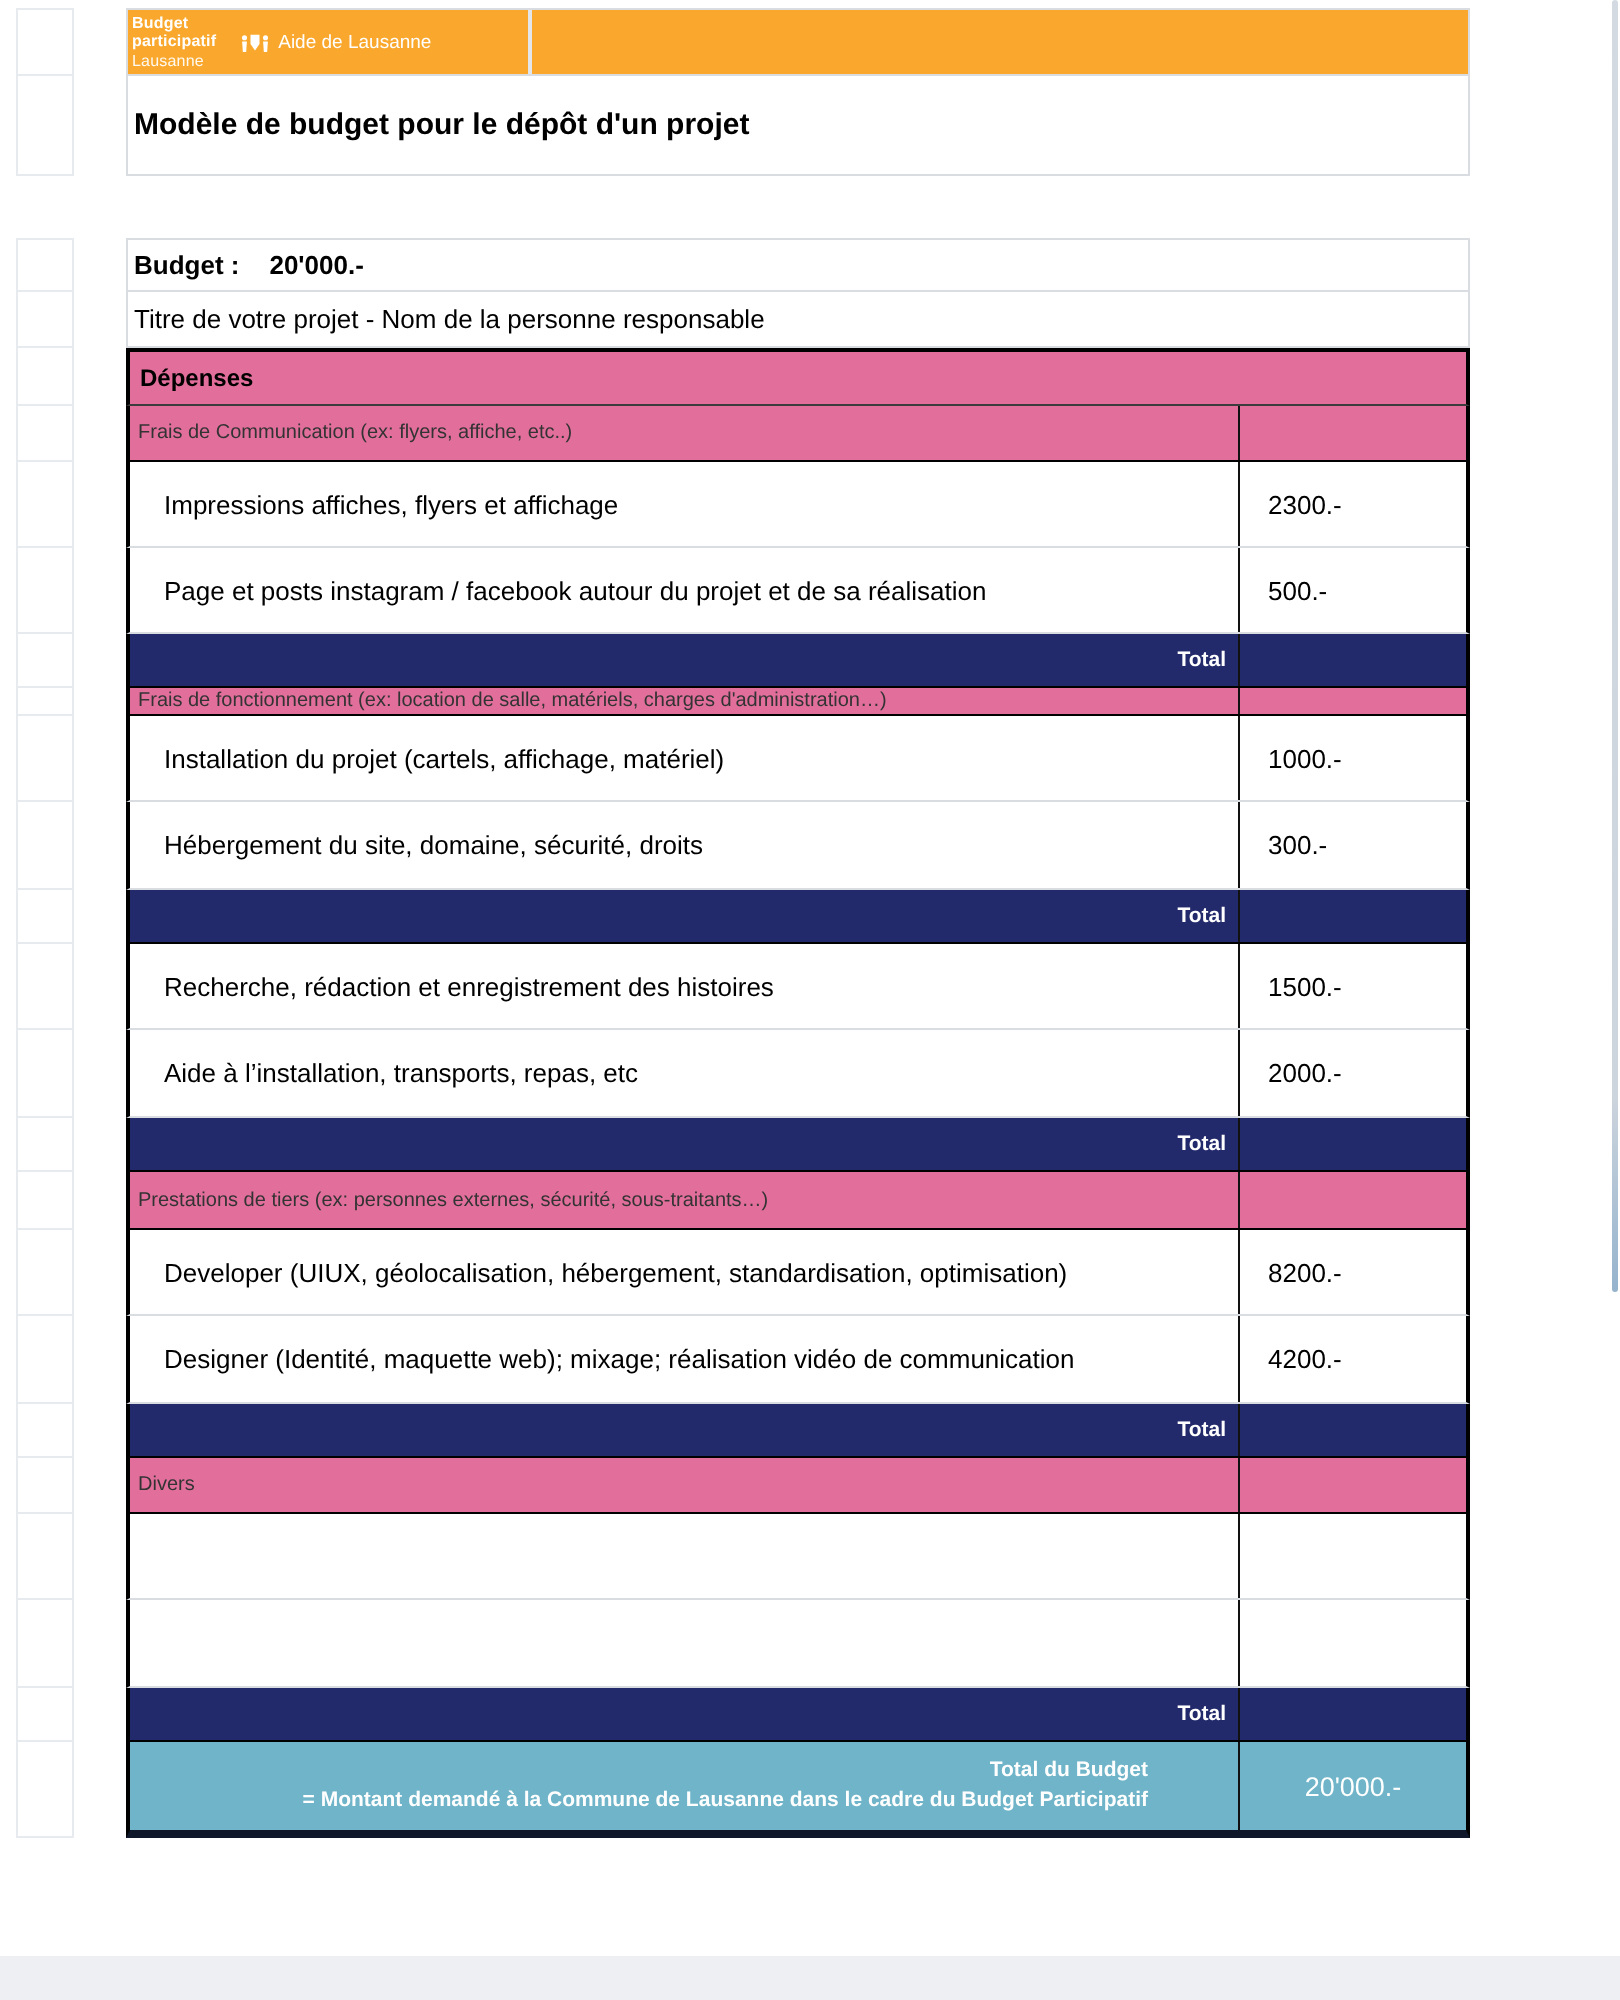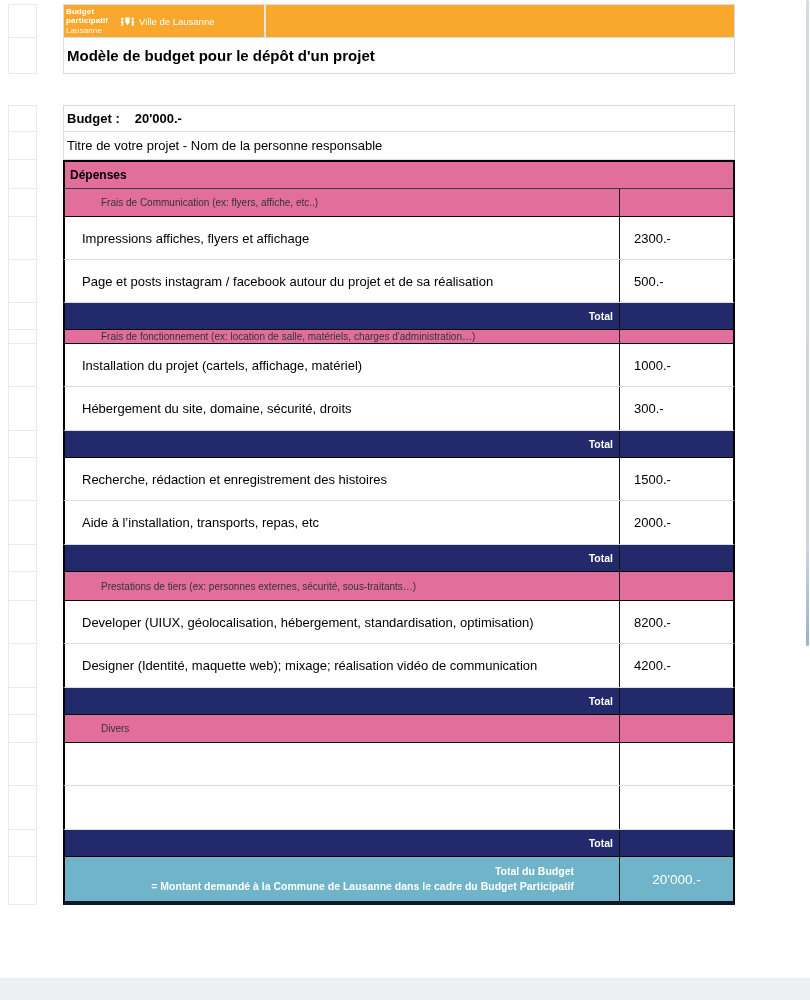--- a/index.html
+++ b/index.html
@@ -31,21 +31,21 @@
   .dep{background:var(--pink);border-bottom:1px solid #3c3c3c;}
   .sec{background:var(--pink);border-bottom:1px solid #000;}
   .item{background:#fff;border-bottom:1px solid var(--grid);}
   .tot{background:var(--navy);border-bottom:1px solid #000;}
   .grand{background:var(--lightblue);}
   .desc{flex:1;display:flex;align-items:center;box-sizing:border-box;min-width:0;}
   .amt{width:114px;flex:none;border-left:1px solid #111;display:flex;align-items:center;box-sizing:border-box;}
   .full{flex:1;display:flex;align-items:center;box-sizing:border-box;}
   
   .dep .full{padding-left:5px;font-size:12px;font-weight:700;color:#000;}
-  .sec .desc{padding-left:4px;font-size:10px;color:#333;margin-left:32px;}
+  .sec .desc{padding-left:4px;font-size:10px;color:#333;}
   .item .desc{padding-left:17px;font-size:13px;color:#000;}
   .item .amt{padding-left:14px;font-size:13px;color:#000;}
   .tot .desc{justify-content:flex-end;padding-right:6px;color:#fff;font-size:10.5px;font-weight:700;margin-left:10px;}
   .grand .desc{flex-direction:column;align-items:flex-end;justify-content:center;padding-right:8px;color:#fff;font-weight:700;font-size:10.5px;line-height:1.4;text-align:right;}
   .grand .amt{justify-content:center;color:#fff;font-size:13.5px;border-left:1px solid #111;}
   
   .orow{background:var(--orange);}
   .oc1{width:202px;flex:none;display:flex;align-items:center;box-sizing:border-box;border-right:2px solid #e2e5e9;padding-left:2px;}
   .oc2{flex:1;}
   .logo{color:#fff;font-size:8px;font-weight:800;line-height:1.15;letter-spacing:.1px;}
@@ -81,28 +81,28 @@
             <div class="l3">Lausanne</div>
           </div>
           <div class="ville">
             <svg width="15" height="11" viewBox="0 0 20 14">
               <circle cx="3" cy="3.5" r="1.7" fill="#fff"></circle>
               <path d="M1.4 6 L4.6 6 L4.1 13 L1.9 13 Z" fill="#fff"></path>
               <path d="M7 1.5 h6 v6.2 l-3 4.3 l-3 -4.3 Z" fill="#fff"></path>
               <circle cx="17" cy="3.5" r="1.7" fill="#fff"></circle>
               <path d="M15.4 6 L18.6 6 L18.1 13 L15.9 13 Z" fill="#fff"></path>
             </svg>
-            <span>Ville de Lausanne</span>
+            <span>Aide de Lausanne</span>
           </div>
         </div>
         <div class="oc2"></div>
       </div>
     </div>
 
-    <div class="r" style="height:36px">
+    <div class="r" style="height:50px">
       <div class="stub"></div>
         <div class="sp"></div>
       <div class="m gm">
         <div class="full titlecell">Modèle de budget pour le dépôt d'un projet</div>
       </div>
     </div>
 
     <div class="r gaprow" style="height:31px">
       <div class="stub"></div>
         <div class="sp"></div>

